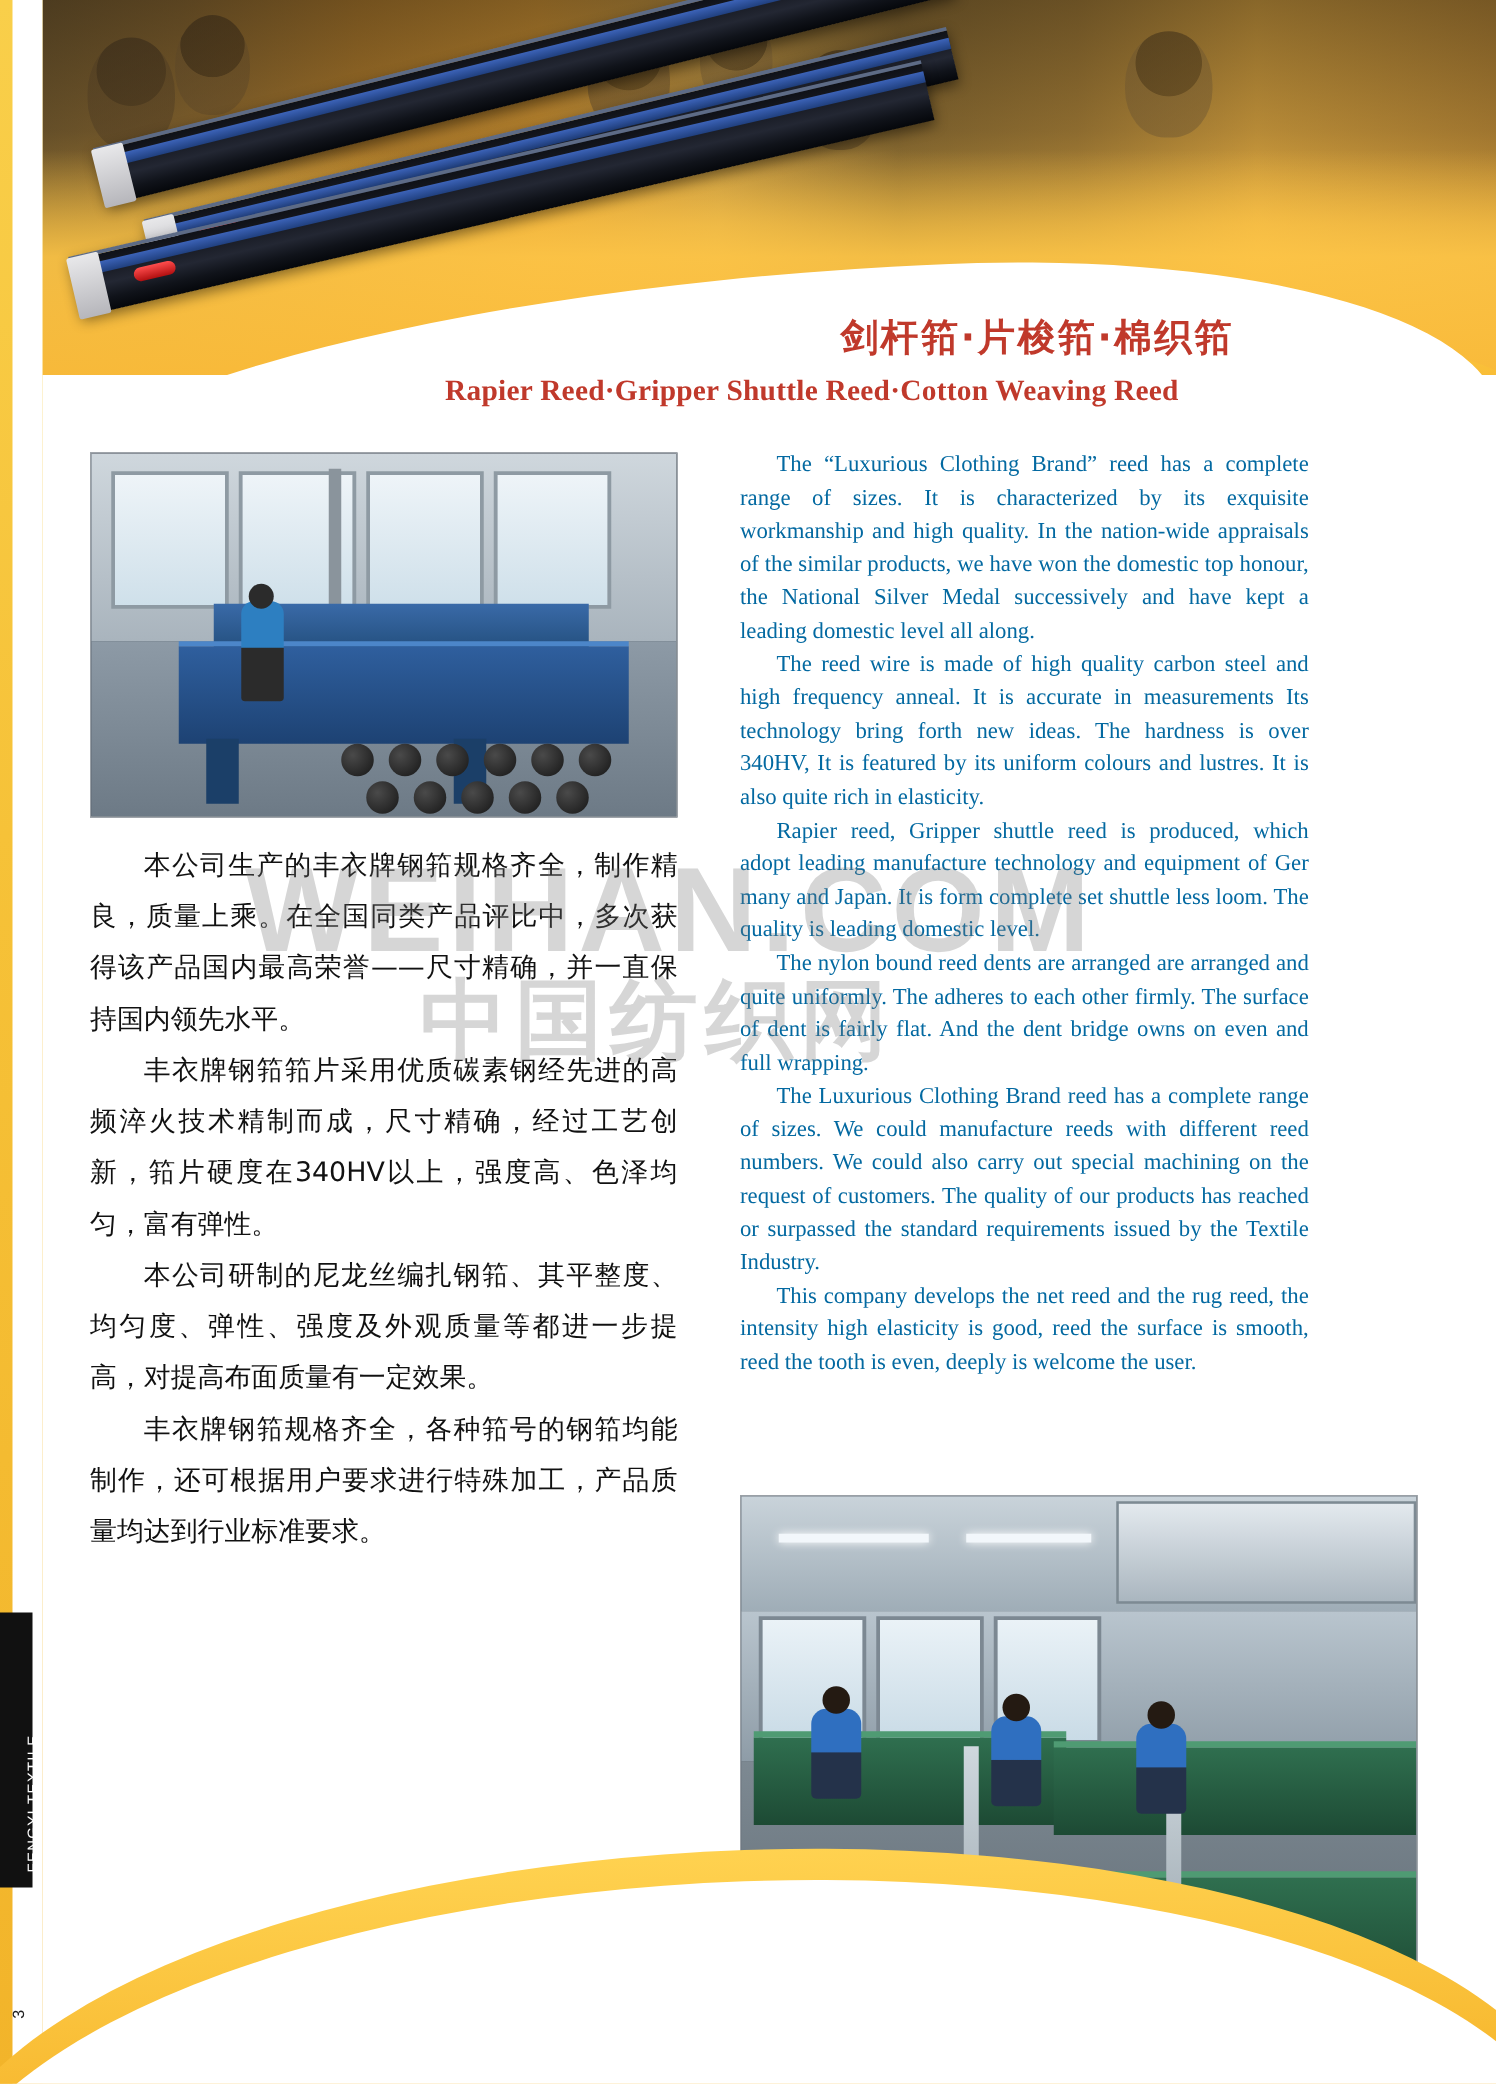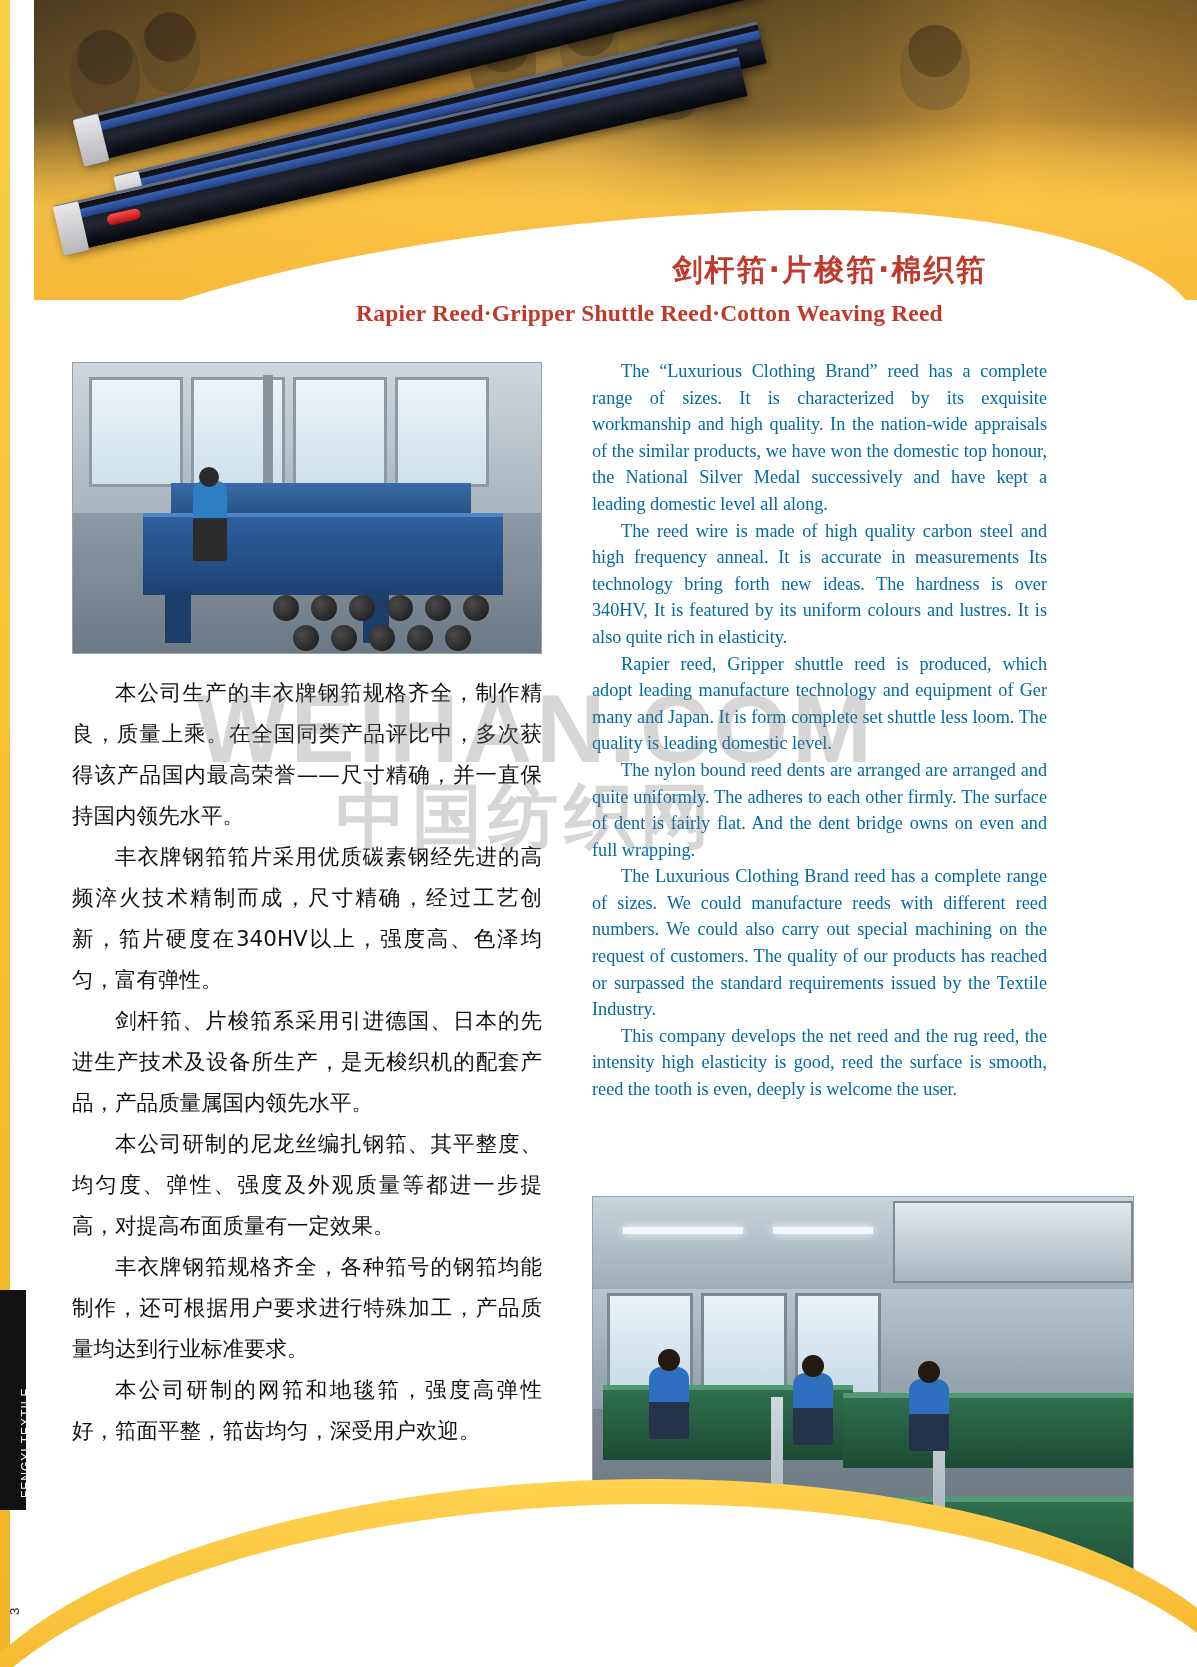--- a/index.html
+++ b/index.html
@@ -261,24 +261,22 @@
   <div class="p1-barrel" style="left:220px;top:262px;"></div>
   <div class="p1-barrel" style="left:258px;top:262px;"></div>
   <div class="p1-barrel" style="left:296px;top:262px;"></div>
   <div class="p1-barrel" style="left:334px;top:262px;"></div>
   <div class="p1-barrel" style="left:372px;top:262px;"></div>
 </div>
 
 <div class="cn-body">
   <p>本公司生产的丰衣牌钢筘规格齐全，制作精良，质量上乘。在全国同类产品评比中，多次获得该产品国内最高荣誉——尺寸精确，并一直保持国内领先水平。</p>
   <p>丰衣牌钢筘筘片采用优质碳素钢经先进的高频淬火技术精制而成，尺寸精确，经过工艺创新，筘片硬度在340HV以上，强度高、色泽均匀，富有弹性。</p>
-  <p>剑杆筘、片梭筘系采用引进德国、日本的先进生产技术及设备所生产，是无梭织机的配套产品，产品质量属国内领先水平。</p>
   <p>本公司研制的尼龙丝编扎钢筘、其平整度、均匀度、弹性、强度及外观质量等都进一步提高，对提高布面质量有一定效果。</p>
   <p>丰衣牌钢筘规格齐全，各种筘号的钢筘均能制作，还可根据用户要求进行特殊加工，产品质量均达到行业标准要求。</p>
-  <p>本公司研制的网筘和地毯筘，强度高弹性好，筘面平整，筘齿均匀，深受用户欢迎。</p>
 </div>
 
 <div class="en-body">
   <p>The  “Luxurious Clothing Brand”  reed has a complete range of sizes. It is characterized by its exquisite workmanship and high quality. In the nation-wide appraisals of the similar products, we have won the domestic top honour, the National Silver Medal successively and have kept a leading domestic level all along.</p>
   <p>The reed wire is made of high quality carbon steel and high frequency anneal. It is accurate in measurements Its technology bring forth new ideas. The hardness is over 340HV, It is featured by its uniform colours and lustres. It is also quite rich in elasticity.</p>
   <p>Rapier reed, Gripper shuttle reed is produced, which adopt leading manufacture technology and equipment of Ger many and Japan. It is form complete set shuttle less loom. The quality is leading domestic level.</p>
   <p>The nylon bound reed dents are arranged are arranged and quite uniformly. The adheres to each other firmly. The surface of dent is fairly flat. And the dent bridge owns on even and full wrapping.</p>
   <p>The Luxurious Clothing Brand reed has a complete range of sizes. We could manufacture reeds with different reed numbers. We could also carry out special machining on the request of customers. The quality of our products has reached or surpassed the standard requirements issued by the Textile Industry.</p>
   <p>This company develops the net reed and the rug reed, the intensity high elasticity is good, reed the surface is smooth, reed the tooth is even,  deeply is welcome the user.</p>
 </div>

